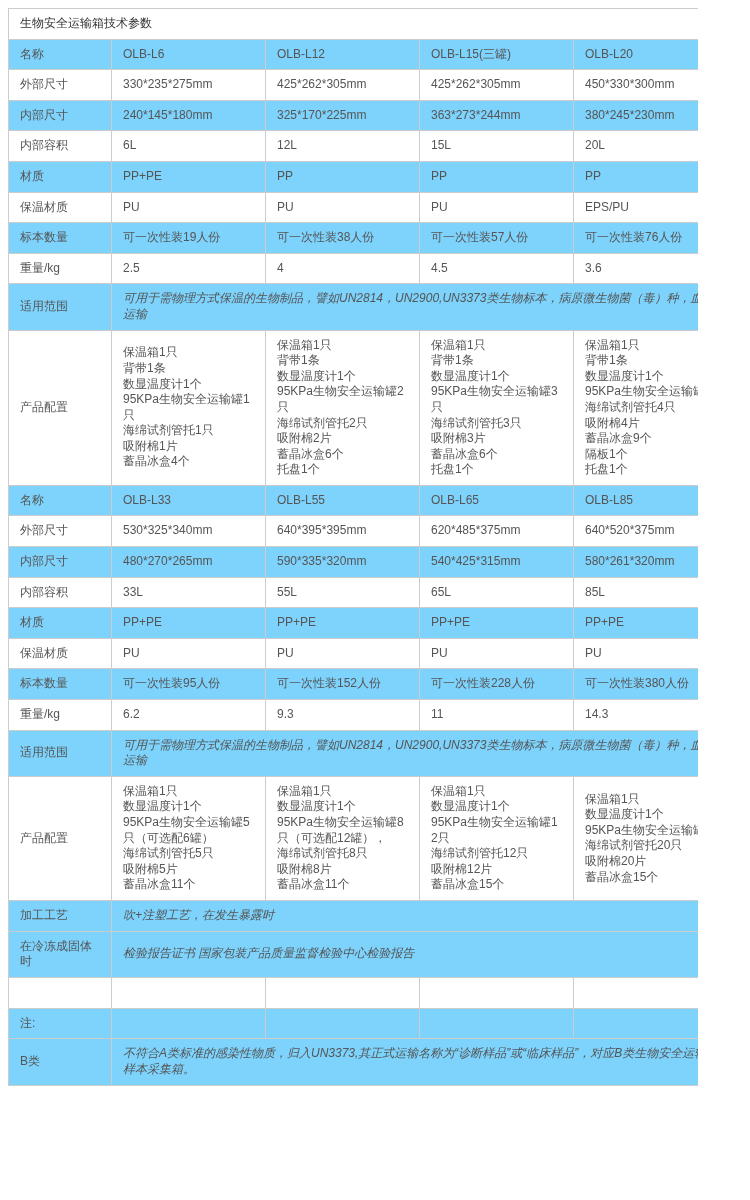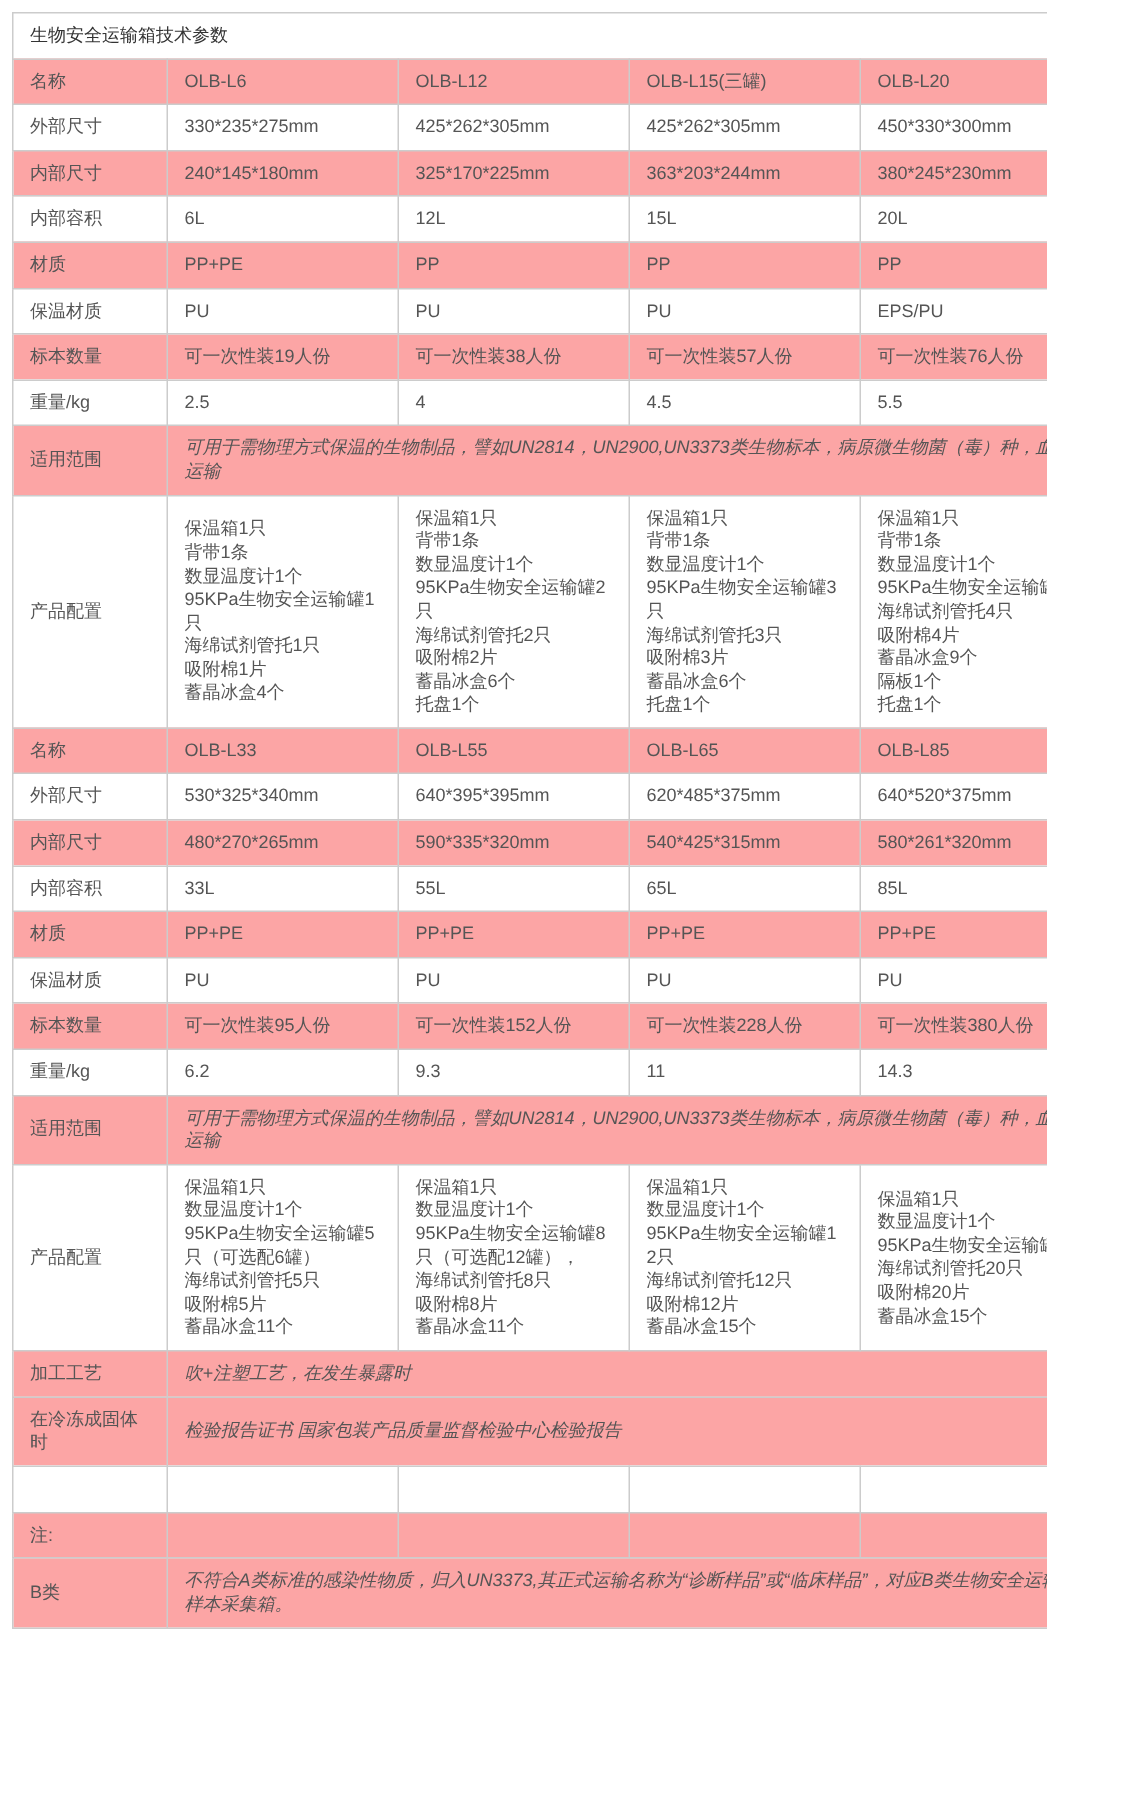--- a/index.html
+++ b/index.html
@@ -24,21 +24,21 @@
     color: #555555;
   }
   table.spec-table td {
     border: 1px solid #cccccc;
     padding: 7px 11px;
     vertical-align: middle;
     word-break: break-all;
     line-height: 1.3;
     background: #ffffff;
   }
-  tr.odd td { background: #fca5a5; }
+  tr.odd td { background: #7dd3fc; }
   td.title-cell {
     padding: 6px 11px 28px 11px;
     color: #333333;
     vertical-align: top;
   }
   td.label-cell { color: #555555; }
   td.config-label { vertical-align: top; }
   td.config-cell {
     vertical-align: top;
     padding: 8px 11px 14px 11px;
@@ -74,21 +74,21 @@
           <td class="label-cell">外部尺寸</td>
           <td class="value-cell">330*235*275mm</td>
           <td class="value-cell">425*262*305mm</td>
           <td class="value-cell">425*262*305mm</td>
           <td class="value-cell">450*330*300mm</td>
         </tr>
         <tr class="odd">
           <td class="label-cell">内部尺寸</td>
           <td class="value-cell">240*145*180mm</td>
           <td class="value-cell">325*170*225mm</td>
-          <td class="value-cell">363*203*244mm</td>
+          <td class="value-cell">363*273*244mm</td>
           <td class="value-cell">380*245*230mm</td>
         </tr>
         <tr>
           <td class="label-cell">内部容积</td>
           <td class="value-cell">6L</td>
           <td class="value-cell">12L</td>
           <td class="value-cell">15L</td>
           <td class="value-cell">20L</td>
         </tr>
         <tr class="odd">
@@ -110,21 +110,21 @@
           <td class="value-cell">可一次性装19人份</td>
           <td class="value-cell">可一次性装38人份</td>
           <td class="value-cell">可一次性装57人份</td>
           <td class="value-cell">可一次性装76人份</td>
         </tr>
         <tr>
           <td class="label-cell">重量/kg</td>
           <td class="value-cell">2.5</td>
           <td class="value-cell">4</td>
           <td class="value-cell">4.5</td>
-          <td class="value-cell">5.5</td>
+          <td class="value-cell">3.6</td>
         </tr>
         <tr class="odd">
           <td class="label-cell">适用范围</td>
           <td class="span-cell" colspan="4">可用于需物理方式保温的生物制品，譬如UN2814，UN2900,UN3373类生物标本，病原微生物菌（毒）种，血液等运输</td>
         </tr>
         <tr>
           <td class="label-cell config-label">产品配置</td>
           <td class="config-cell">
             <div>保温箱1只</div>
             <div>背带1条</div>

